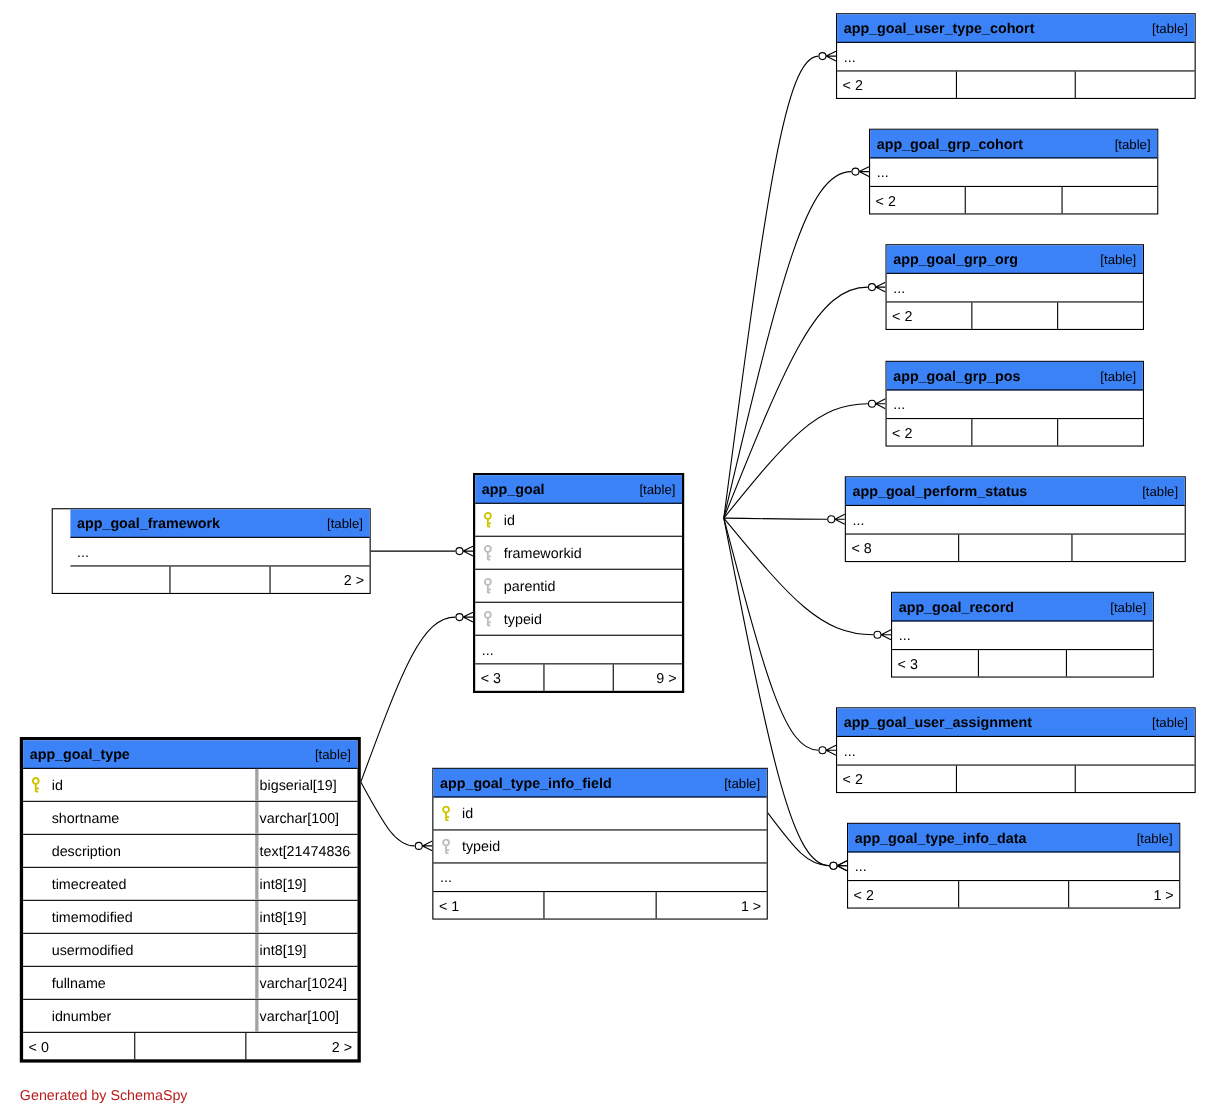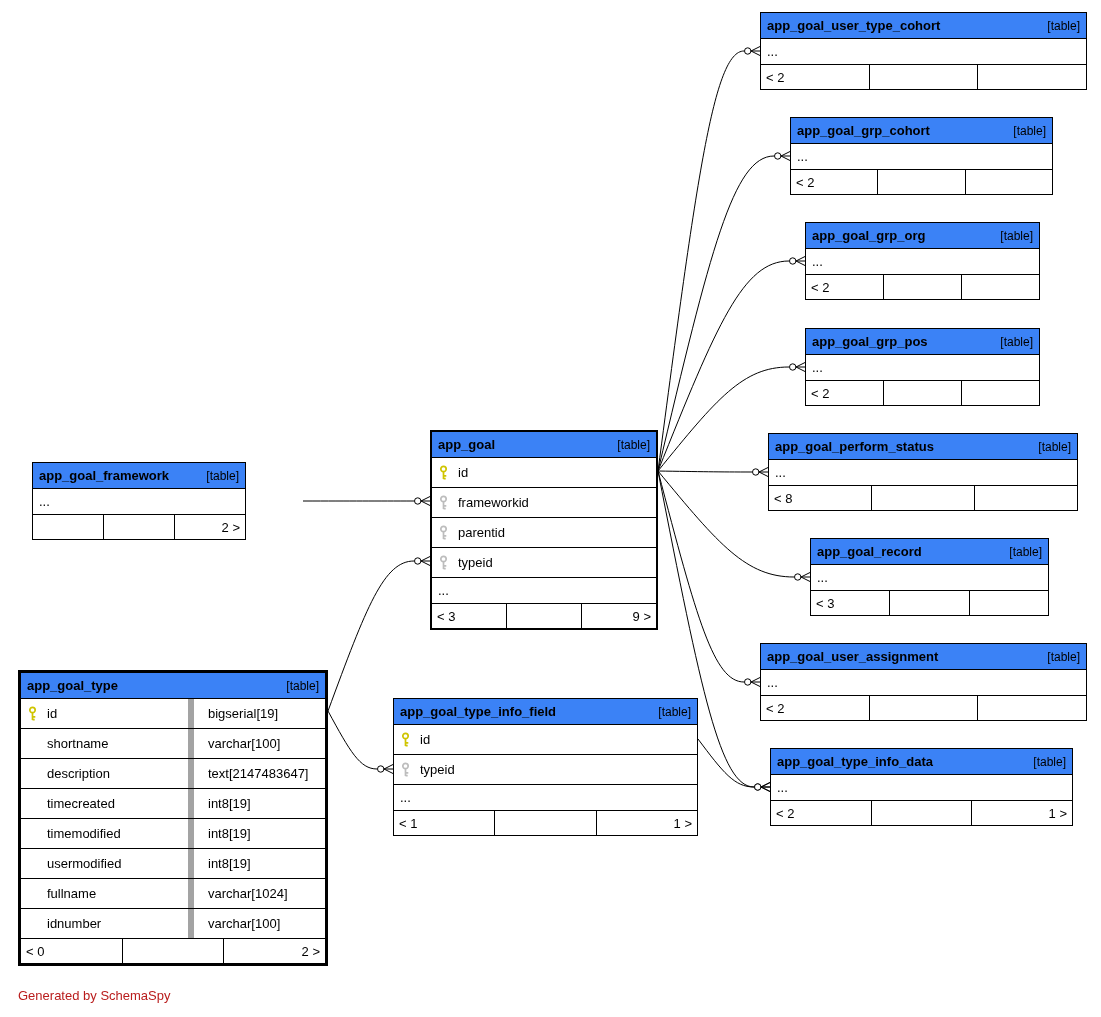--- a/index.html
+++ b/index.html
@@ -11,21 +11,21 @@
   .thead { display: flex; justify-content: space-between; align-items: center; height: 26px;
            background: #3b82f6; border-bottom: 1px solid #000; padding: 0 6px; }
   .tname { font-weight: bold; font-size: 13px; white-space: nowrap; }
   .tbadge { font-size: 12px; white-space: nowrap; margin-left: 14px; }
   .trow { display: flex; align-items: center; height: 30px; border-bottom: 1px solid #000; padding: 0 6px; }
   .trow.dots { height: 26px; }
   .keyicon { width: 16px; margin-right: 4px; display: inline-flex; align-items: center; flex: none; }
   .colname { flex: 1; white-space: nowrap; overflow: hidden; }
   .colname.fixed { flex: none; width: 141px; }
   .coltype { flex: 1; align-self: stretch; display: flex; align-items: center;
-             border-left: 6px solid #a3a3a3; padding-left: 14px; white-space: nowrap; overflow: hidden; }
+             border-left: 3px solid #a3a3a3; padding-left: 1px; white-space: nowrap; overflow: hidden; margin-left: 44px; }
   .tfoot { display: flex; height: 24px; }
   .fcell { flex: 1; display: flex; align-items: center; padding: 0 5px; border-left: 1px solid #000; white-space: nowrap; }
   .fcell:first-child { border-left: none; }
   .fcell.right { justify-content: flex-end; }
   #caption { position: absolute; left: 18px; top: 988px; font-size: 13px; color: #b91c1c; }
 </style>
 </head>
 <body>
 
 <div id="canvas">
@@ -213,21 +213,21 @@
         <div class="trow dots">
           <span class="colname">...</span>
         </div>
       </div>
     <div class="tfoot">
         <span class="fcell">&lt; 2</span>
         <span class="fcell"></span>
         <span class="fcell right">1 &gt;</span>
       </div>
   </div>
-    <div class="table-card" style="left: 430px; top: 430px; width: 228px; border-width: 2px;">
+    <div class="table-card" style="left: 430px; top: 430px; width: 192px; border-width: 2px;">
     <div class="thead">
       <span class="tname">app_goal</span>
       <span class="tbadge">[table]</span>
     </div>
     <div class="tbody">
         <div class="trow">
           <span class="keyicon">
             <svg width="11" height="16" viewBox="0 0 11 16">
               <circle cx="5.5" cy="4" r="2.7" fill="none" stroke="#cfc400" stroke-width="1.7"></circle>
               <path d="M5.5 6.7 L5.5 14 M5.5 10.8 L8.3 10.8 M5.5 13.6 L7.7 13.6" stroke="#cfc400" stroke-width="1.7" fill="none"></path>
@@ -265,21 +265,21 @@
         <div class="trow dots">
           <span class="colname">...</span>
         </div>
       </div>
     <div class="tfoot">
         <span class="fcell">&lt; 3</span>
         <span class="fcell"></span>
         <span class="fcell right">9 &gt;</span>
       </div>
   </div>
-    <div class="table-card" style="left: 32px; top: 462px; width: 214px; border-width: 1px;">
+    <div class="table-card" style="left: 47px; top: 462px; width: 290px; border-width: 1px; padding-left: 16px;">
     <div class="thead">
       <span class="tname">app_goal_framework</span>
       <span class="tbadge">[table]</span>
     </div>
     <div class="tbody">
         <div class="trow dots">
           <span class="colname">...</span>
         </div>
       </div>
     <div class="tfoot">

